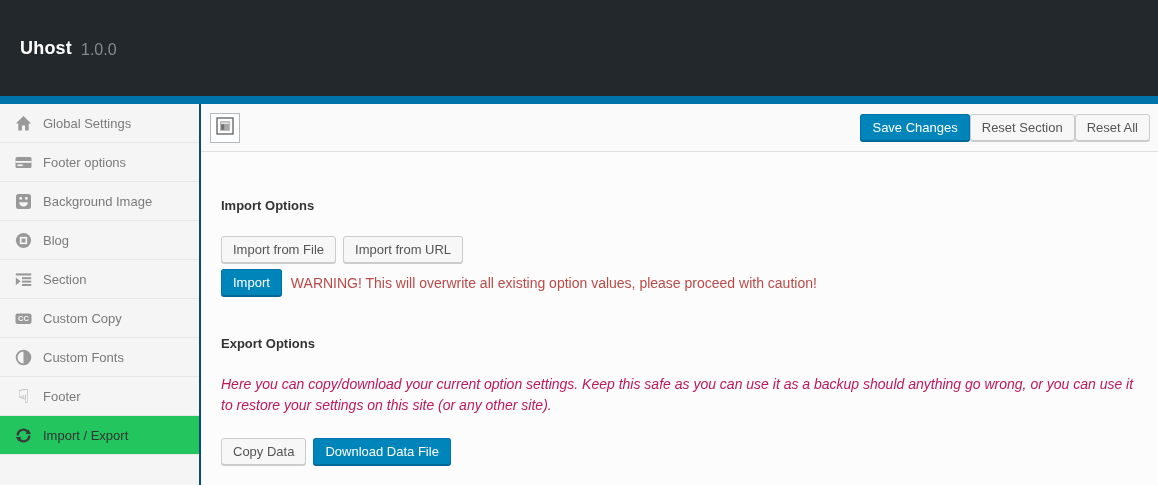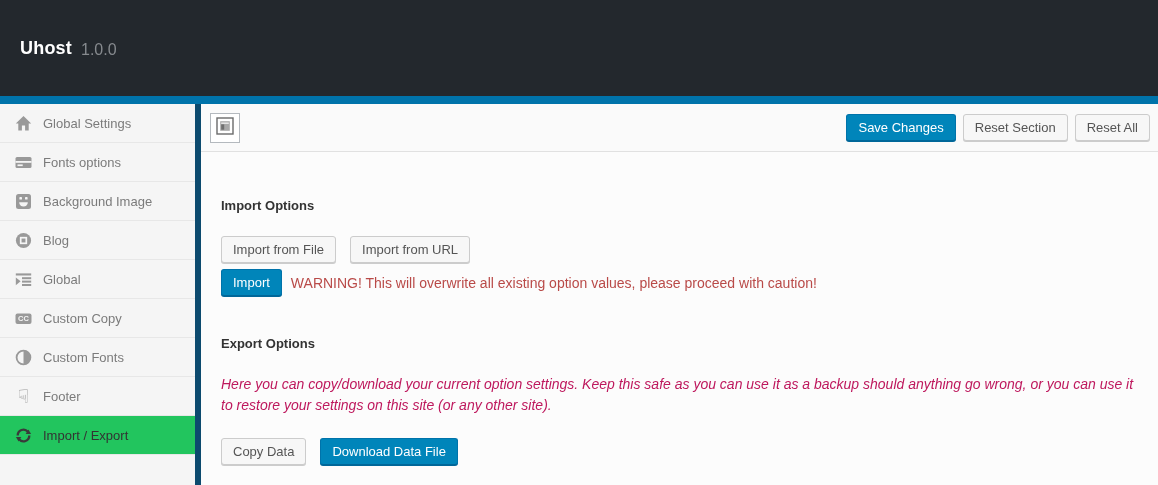--- a/index.html
+++ b/index.html
@@ -9,49 +9,49 @@
   
   .app-header { height: 96px; background: #23282d; display: flex; align-items: center; padding: 0 20px; }
   .app-title { color: #fff; font-size: 18px; font-weight: bold; letter-spacing: .2px; }
   .app-version { color: #868a8e; font-size: 16px; margin-left: 9px; position: relative; top: 2px; }
   .accent-bar { height: 8px; background: #0073aa; }
 
   
   .layout { display: flex; height: 381px; }
 
   
-  .sidebar { width: 201px; background: #f5f5f5; border-right: 6px solid #0c4a6e; flex: 0 0 201px; }
+  .sidebar { width: 201px; background: #f5f5f5; border-right: 2px solid #0c4a6e; flex: 0 0 201px; }
   .side-item { height: 39px; display: flex; align-items: center; padding-left: 14px;
                border-bottom: 1px solid #e7e7e7; cursor: pointer; color: #999; }
   .side-item .label { font-size: 13px; color: #7b7b7b; margin-left: 10px; }
   .side-item .icon { width: 19px; height: 19px; display: flex; align-items: center; justify-content: center; color: #999; }
   .side-item .icon svg { display: block; }
   .side-item.active { background: #22c55e; color: #444; }
   .side-item.active .label { color: #333; font-weight: 400; }
   .side-item.active .icon { color: #3a3a3a; }
   .hand-glyph { font-size: 19px; line-height: 1; font-family: "DejaVu Sans", sans-serif; }
 
   
   .main { flex: 1; display: flex; flex-direction: column; background: #fcfcfc; }
   .toolbar { height: 48px; background: #fafafa; border-bottom: 1px solid #e1e1e1;
              display: flex; align-items: center; padding: 0 8px 0 9px; flex: 0 0 48px; }
   .expand-btn { width: 30px; height: 30px; background: #fff; border: 1px solid #b4b9be;
                 display: flex; align-items: center; justify-content: center; cursor: pointer; }
-  .toolbar-actions { margin-left: auto; display: flex; gap: 7px; }
+  .toolbar-actions { margin-left: auto; display: flex; }
 
   .btn { font-family: "Liberation Sans", sans-serif; font-size: 13px; height: 27px; line-height: 25px;
          padding: 0 11px; border-radius: 3px; cursor: pointer; white-space: nowrap; }
   .btn-secondary { background: #f7f7f7; border: 1px solid #ccc; color: #555; box-shadow: 0 1px 0 #ccc; padding-left: 11px; }
   .btn-primary { background: #0085ba; border: 1px solid #0073aa; border-bottom-color: #006799;
                  color: #fff; box-shadow: 0 1px 0 #006799; }
 
   
   .content { padding: 46px 20px 0 20px; }
   .section-heading { font-size: 13px; font-weight: bold; color: #333; }
-  .btn-row { display: flex; align-items: center; gap: 14px; margin-top: 23px; }
+  .btn-row { display: flex; align-items: center; gap: 7px; margin-top: 23px; }
   .import-action-row { display: flex; align-items: center; margin-top: 6px; }
   .warning-text { color: #b94a48; font-size: 14px; margin-left: 9px; }
   .export-heading { margin-top: 40px; }
   .export-desc { margin-top: 23px; font-style: italic; color: #be185d; font-size: 14px;
                  line-height: 21px; max-width: 925px; }
   .export-btn-row { margin-top: 22px; }
 </style>
 </head>
 <body>
 
@@ -75,21 +75,21 @@
     </div>
 
     <div class="side-item">
       <span class="icon">
         <svg width="17" height="17" viewBox="0 0 17 17">
             <rect x="0.5" y="3" width="16" height="11" rx="1.5" fill="currentColor"></rect>
             <rect x="0.5" y="7" width="16" height="1.8" fill="#f5f5f5"></rect>
             <rect x="2.5" y="10.4" width="5.2" height="1.7" fill="#f5f5f5"></rect>
           </svg>
       </span>
-      <span class="label">Fonts options</span>
+      <span class="label">Footer options</span>
     </div>
 
     <div class="side-item">
       <span class="icon">
         <svg width="17" height="17" viewBox="0 0 17 17">
             <rect x="1" y="1" width="15" height="15" rx="2.5" fill="currentColor"></rect>
             <rect x="4.4" y="4" width="2.6" height="2.6" rx="0.7" fill="#f5f5f5"></rect>
             <rect x="10" y="4" width="2.6" height="2.6" rx="0.7" fill="#f5f5f5"></rect>
             <path d="M4.2 9.2 H12.8 A4.3 4.3 0 0 1 4.2 9.2 Z" fill="#f5f5f5"></path>
           </svg>
@@ -110,21 +110,21 @@
     <div class="side-item">
       <span class="icon">
         <svg width="17" height="17" viewBox="0 0 17 17">
             <rect x="0.8" y="2.4" width="15.4" height="2.1" fill="currentColor"></rect>
             <rect x="7" y="6.2" width="9.2" height="2" fill="currentColor"></rect>
             <rect x="7" y="9.6" width="9.2" height="2" fill="currentColor"></rect>
             <rect x="7" y="13" width="9.2" height="2" fill="currentColor"></rect>
             <polygon points="0.8,6.4 5.6,10.3 0.8,14.2" fill="currentColor"></polygon>
           </svg>
       </span>
-      <span class="label">Global</span>
+      <span class="label">Section</span>
     </div>
 
     <div class="side-item">
       <span class="icon">
         <svg width="17" height="17" viewBox="0 0 17 17">
             <rect x="0.5" y="3.4" width="16" height="10.6" rx="2" fill="currentColor"></rect>
             <text x="8.5" y="11.4" text-anchor="middle" font-size="7.5" font-weight="bold" fill="#f5f5f5" font-family="Liberation Sans, sans-serif">CC</text>
           </svg>
       </span>
       <span class="label">Custom Copy</span>

